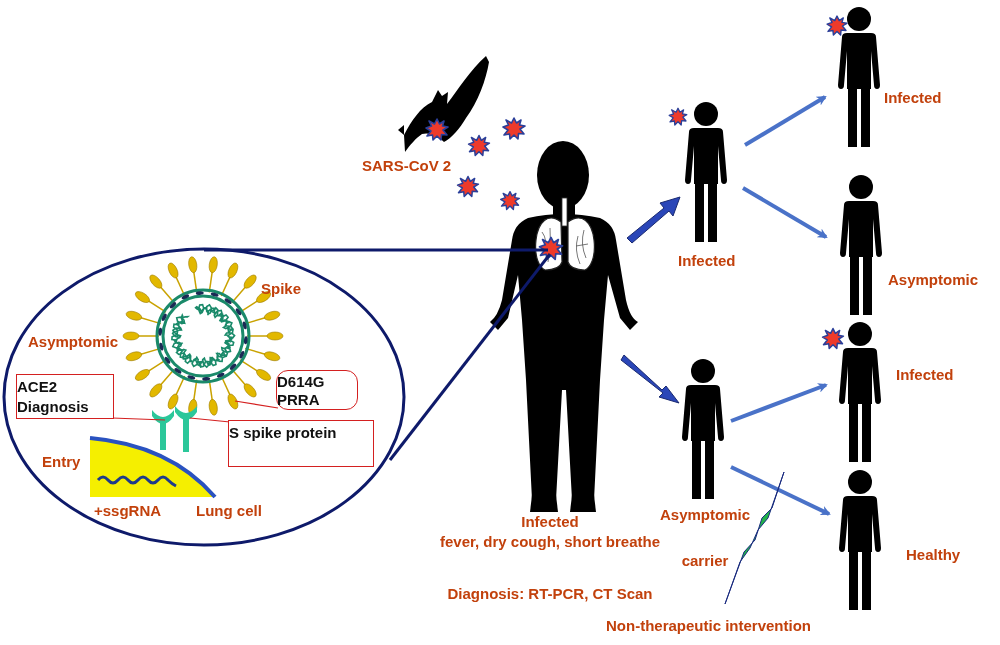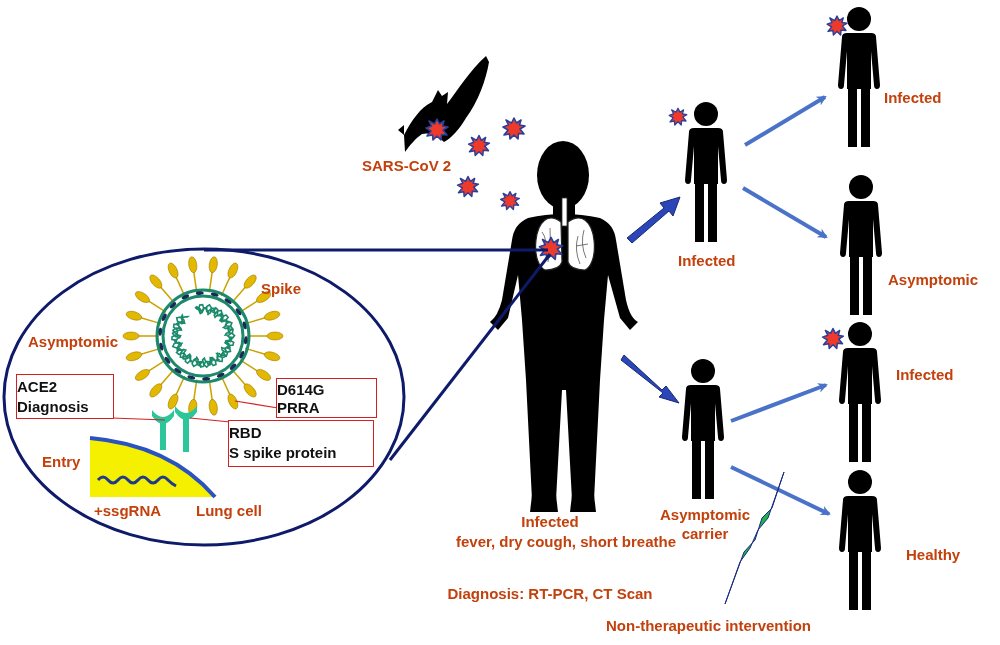--- a/index.html
+++ b/index.html
@@ -182,35 +182,34 @@
 <div class="lbl" style="left:261px;top:280px;">Spike</div>
 <div class="lbl" style="left:28px;top:333px;">Asymptomic</div>
 <div class="lbl" style="left:42px;top:453px;">Entry</div>
 <div class="lbl" style="left:94px;top:502px;">+ssgRNA</div>
 <div class="lbl" style="left:196px;top:502px;">Lung cell</div>
 
 <div class="box" style="left:16px;top:374px;width:98px;height:45px;">
   <div>ACE2</div>
   <div>Diagnosis</div>
 </div>
-<div class="box" style="left:276px;top:378px;width:101px;height:40px;line-height:18px;">
+<div class="box" style="left:276px;top:370px;width:82px;height:40px;line-height:18px;border-radius:12px;">
   <div>D614G</div>
   <div>PRRA</div>
 </div>
 <div class="box" style="left:228px;top:420px;width:146px;height:47px;">
-  <div>RBD</div>
   <div>S spike protein</div>
 </div>
 
 <div class="lbl center" style="left:420px;top:513px;width:260px;">Infected</div>
-<div class="lbl center" style="left:416px;top:533px;width:300px;text-align:center;">fever, dry cough, short breathe</div>
+<div class="lbl center" style="left:400px;top:533px;width:300px;text-align:center;">fever, dry cough, short breathe</div>
 <div class="lbl center" style="left:400px;top:585px;width:300px;">Diagnosis: RT-PCR, CT Scan</div>
 
 <div class="lbl" style="left:678px;top:252px;">Infected</div>
 <div class="lbl center" style="left:650px;top:506px;width:110px;">Asymptomic</div>
-<div class="lbl center" style="left:650px;top:525px;width:110px;">carrier</div>
+<div class="lbl center" style="left:650px;top:552px;width:110px;">carrier</div>
 
 <div class="lbl" style="left:884px;top:89px;">Infected</div>
 <div class="lbl" style="left:888px;top:271px;">Asymptomic</div>
 <div class="lbl" style="left:896px;top:366px;">Infected</div>
 <div class="lbl" style="left:906px;top:546px;">Healthy</div>
 
 <div class="lbl" style="left:606px;top:617px;">Non-therapeutic intervention</div>
 
 </body></html>

